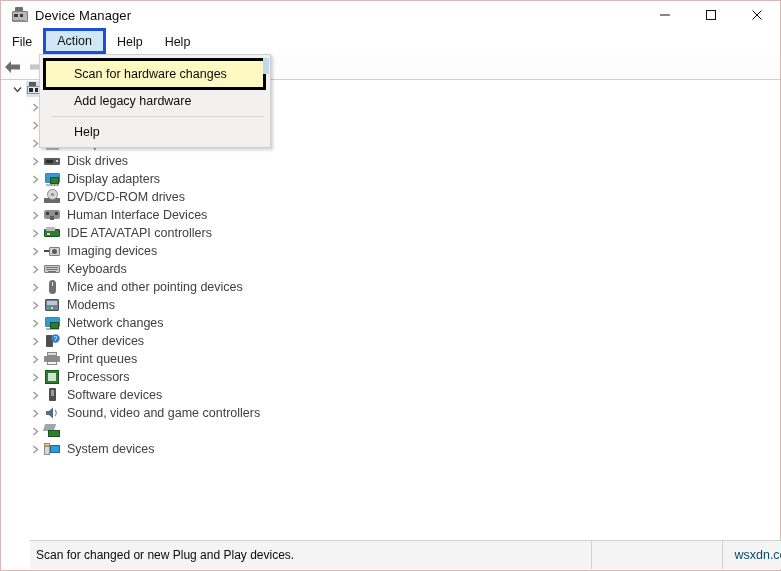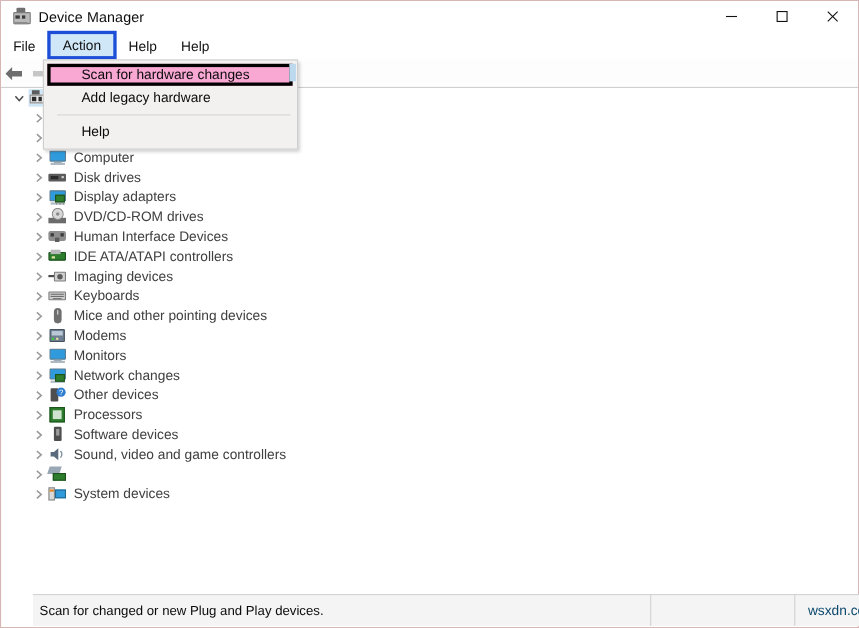--- a/index.html
+++ b/index.html
@@ -146,23 +146,23 @@
     font-size:12.5px;color:#0b0b0b;
     padding:3px 0 4px 0;
     box-sizing:border-box;
   }
   .dd-item{
     height:22px;display:flex;align-items:center;
     padding-left:34px;box-sizing:border-box;
     white-space:nowrap;
   }
   .dd-item.selected{
-    background:#f9a8d4;
+    background:#fef9c3;
     border:3px solid #000000;
-    height:20px;
+    height:32px;
     margin:0 4px 0 3px;
     padding-left:28px;
   }
   .dd-sep{
     height:1px;background:#d6d5d4;margin:4px 6px 4px 12px;
   }
   .dd-scroll{
     position:absolute;right:1px;top:3px;width:6px;height:16px;background:#bcd9ee;
   }
 </style>
@@ -407,33 +407,20 @@
       </span>
       <span class="ico">
         <span style="position:absolute;left:1px;top:2px;width:14px;height:12px;background:#6f7f8f;border:1px solid #44525f;box-sizing:border-box;border-radius:1px;"></span>
         <span style="position:absolute;left:3px;top:4px;width:10px;height:4px;background:#b9c9d6;"></span>
         <span style="position:absolute;left:3px;top:10px;width:2px;height:2px;background:#3bd43b;"></span>
         <span style="position:absolute;left:7px;top:10px;width:2px;height:2px;background:#e0e0a0;"></span>
       </span>
       <span class="label">Modems</span>
     </div>
 
-    <div class="node child">
-      <span class="chev">
-        <svg width="9" height="9" viewBox="0 0 9 9">
-            <path d="M2.5 1 L6.5 4.5 L2.5 8" fill="none" stroke="#9a9a9a" stroke-width="1.4"></path>
-          </svg>
-      </span>
-      <span class="ico">
-        <span class="mon"></span>
-          <span class="mon-st"></span>
-          <span class="mon-base"></span>
-      </span>
-      <span class="label">Monitors</span>
-    </div>
 
     <div class="node child">
       <span class="chev">
         <svg width="9" height="9" viewBox="0 0 9 9">
             <path d="M2.5 1 L6.5 4.5 L2.5 8" fill="none" stroke="#9a9a9a" stroke-width="1.4"></path>
           </svg>
       </span>
       <span class="ico">
         <span class="mon"></span>
           <span class="mon-base"></span>
@@ -451,20 +438,33 @@
       <span class="ico">
         <span style="position:absolute;left:2px;top:2px;width:7px;height:12px;background:#4e4e4e;border-radius:1px;"></span>
         <svg width="9" height="9" viewBox="0 0 9 9" style="position:absolute;left:7px;top:1px;">
           <circle cx="4.5" cy="4.5" r="4.2" fill="#2f7fd0"></circle>
           <text x="4.5" y="7" font-size="7" fill="#ffffff" text-anchor="middle" font-family="Liberation Sans, sans-serif">?</text>
         </svg>
       </span>
       <span class="label">Other devices</span>
     </div>
 
+    <div class="node child">
+      <span class="chev">
+        <svg width="9" height="9" viewBox="0 0 9 9">
+            <path d="M2.5 1 L6.5 4.5 L2.5 8" fill="none" stroke="#9a9a9a" stroke-width="1.4"></path>
+          </svg>
+      </span>
+      <span class="ico">
+        <span style="position:absolute;left:3px;top:1px;width:10px;height:4px;background:#d9d9d9;border:1px solid #8a8a8a;box-sizing:border-box;"></span>
+        <span style="position:absolute;left:0px;top:5px;width:16px;height:6px;background:#8a8a8a;border-radius:1px;"></span>
+        <span style="position:absolute;left:3px;top:10px;width:10px;height:4px;background:#f2f2f2;border:1px solid #8a8a8a;box-sizing:border-box;"></span>
+      </span>
+      <span class="label">Print queues</span>
+    </div>
 
     <div class="node child">
       <span class="chev">
         <svg width="9" height="9" viewBox="0 0 9 9">
             <path d="M2.5 1 L6.5 4.5 L2.5 8" fill="none" stroke="#9a9a9a" stroke-width="1.4"></path>
           </svg>
       </span>
       <span class="ico">
         <span style="position:absolute;left:1px;top:1px;width:14px;height:14px;background:#2d7d2d;border:1px solid #1d521d;box-sizing:border-box;"></span>
         <span style="position:absolute;left:4px;top:4px;width:8px;height:8px;background:#cfe3cf;"></span>

